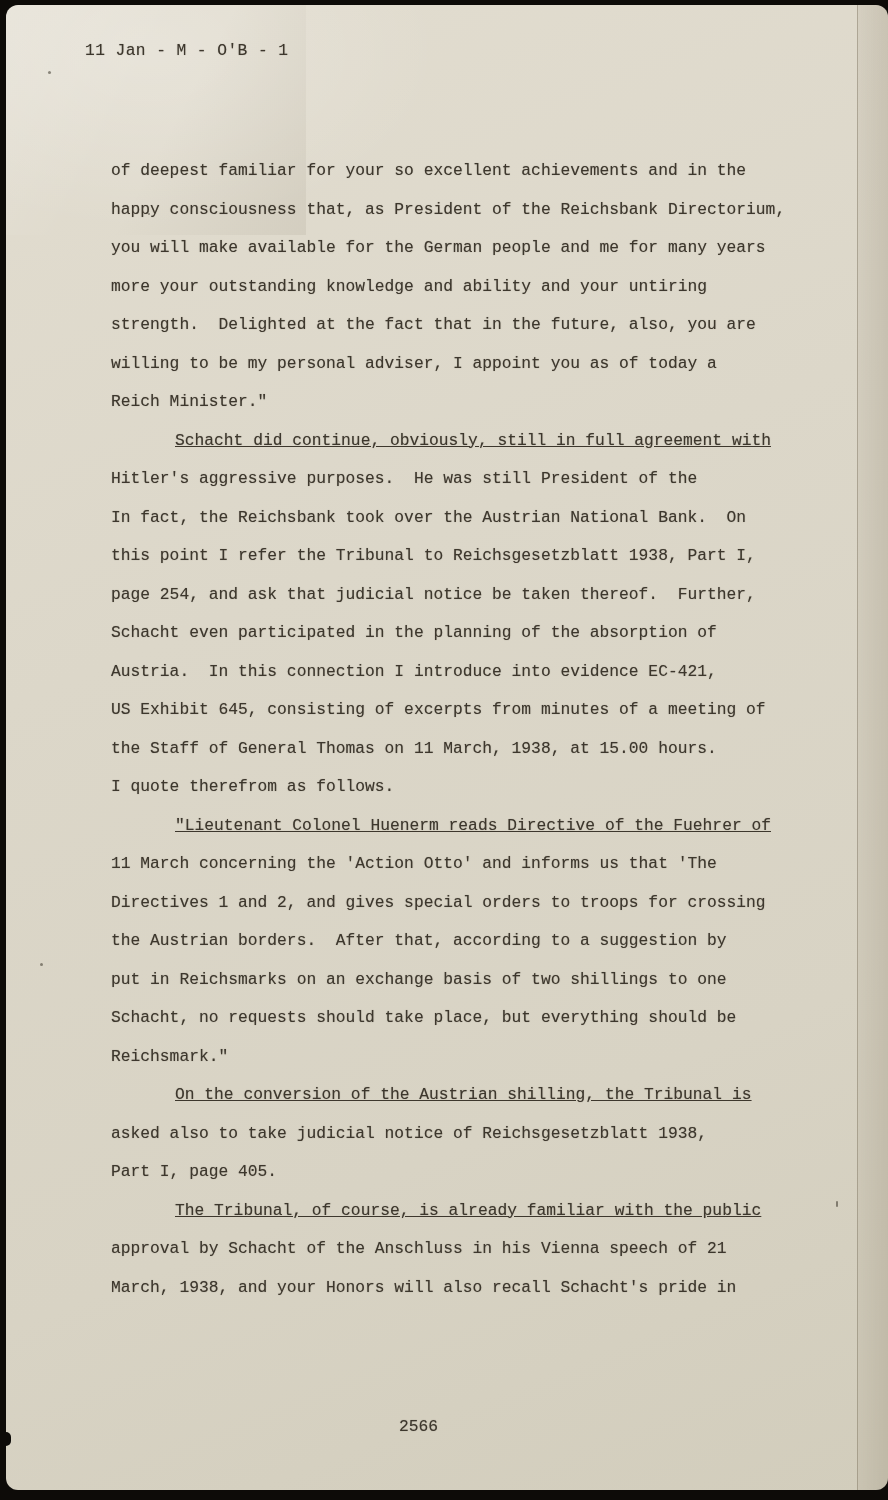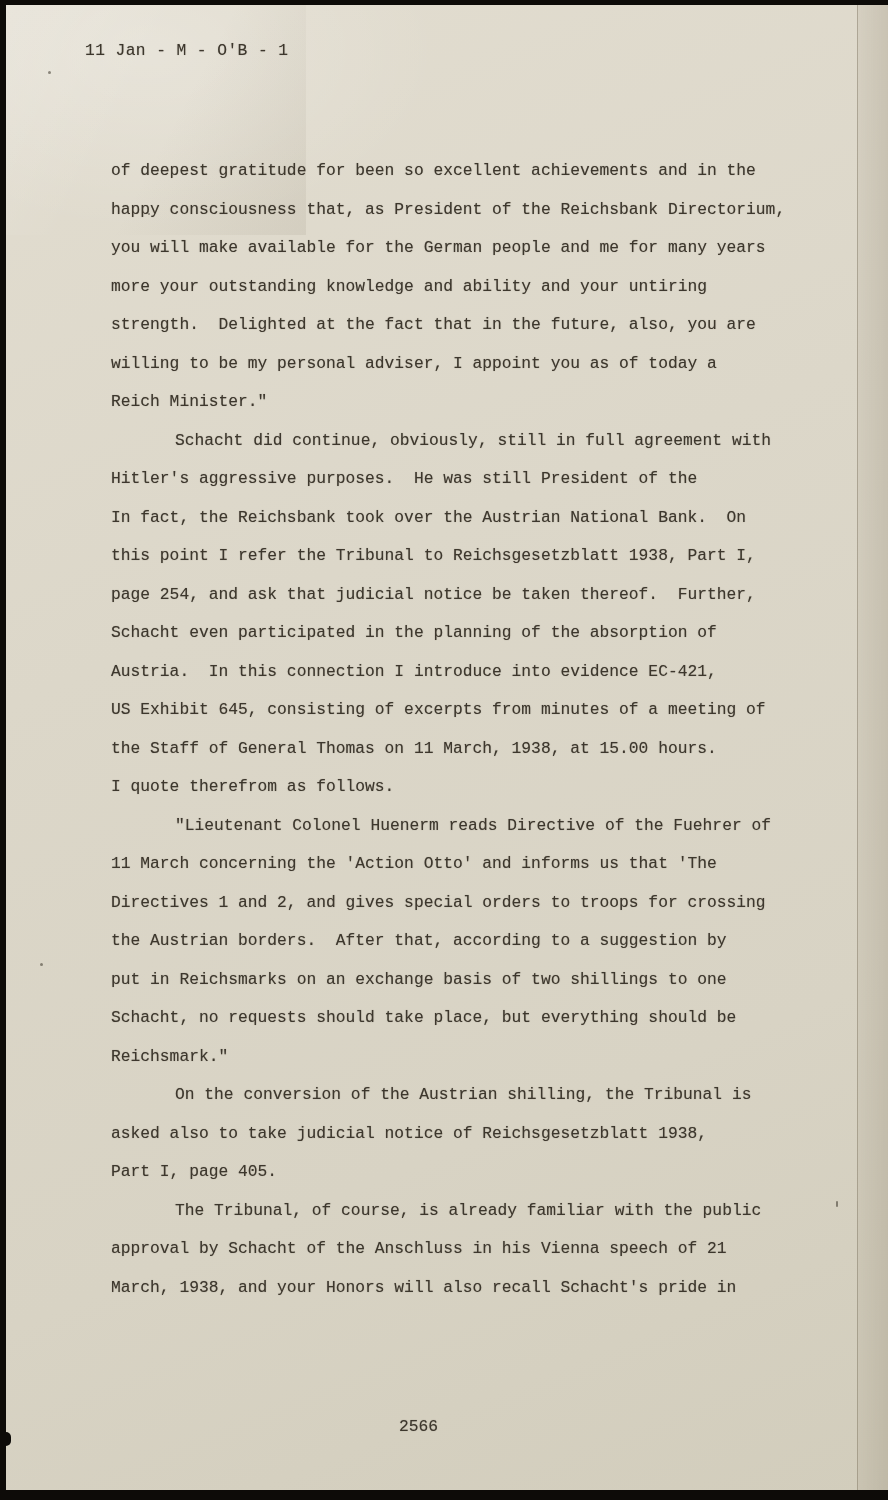--- a/index.html
+++ b/index.html
@@ -20,20 +20,21 @@
   .page {
     position: absolute;
     left: 6px;
     top: 5px;
     right: 0;
     bottom: 10px;
     background:
       radial-gradient(ellipse 420px 260px at 16% 3%, rgba(255,255,255,0.22), rgba(255,255,255,0) 70%),
       linear-gradient(158deg, #e2ddd0 0%, #dcd7c9 38%, #d8d3c4 72%, #d2cdbc 100%);
     overflow: hidden;
+    border-radius: 12px;
   }
   
   .page::before {
     content: "";
     position: absolute;
     left: 0; top: 0;
     width: 300px; height: 230px;
     background:
       linear-gradient(118deg, rgba(255,255,255,0.16) 0%, rgba(255,255,255,0) 42%),
       linear-gradient(298deg, rgba(110,100,80,0.10) 0%, rgba(0,0,0,0) 46%);
@@ -63,21 +64,21 @@
     position: absolute;
     left: 105px;
     top: 147px;
     width: 690px;
   }
   .line {
     white-space: pre;
     line-height: 38.5px;
     height: 38.5px;
   }
-  .line.indent { padding-left: 64px; }
+  .line.indent { padding-left: 64px; text-decoration: underline; }
   .page-number {
     position: absolute;
     left: 393px;
     top: 1412px;
     white-space: pre;
   }
   .speck {
     position: absolute;
     background: rgba(60,54,44,0.55);
     border-radius: 50%;
@@ -95,21 +96,21 @@
 </style>
 </head>
 <body>
 
 <div class="scan">
   <div class="page">
 
     <div class="typed header-line">11 Jan - M - O'B - 1</div>
 
     <div class="typed body-text">
-        <div class="line">of deepest gratitude for been so excellent achievements and in the</div>
+        <div class="line">of deepest familiar for your so excellent achievements and in the</div>
         <div class="line">happy consciousness that, as President of the Reichsbank Directorium,</div>
         <div class="line">you will make available for the German people and me for many years</div>
         <div class="line">more your outstanding knowledge and ability and your untiring</div>
         <div class="line">strength.  Delighted at the fact that in the future, also, you are</div>
         <div class="line">willing to be my personal adviser, I appoint you as of today a</div>
         <div class="line">Reich Minister."</div>
         <div class="line indent">Schacht did continue, obviously, still in full agreement with</div>
         <div class="line">Hitler's aggressive purposes.  He was still President of the</div>
         <div class="line">In fact, the Reichsbank took over the Austrian National Bank.  On</div>
         <div class="line">this point I refer the Tribunal to Reichsgesetzblatt 1938, Part I,</div>

